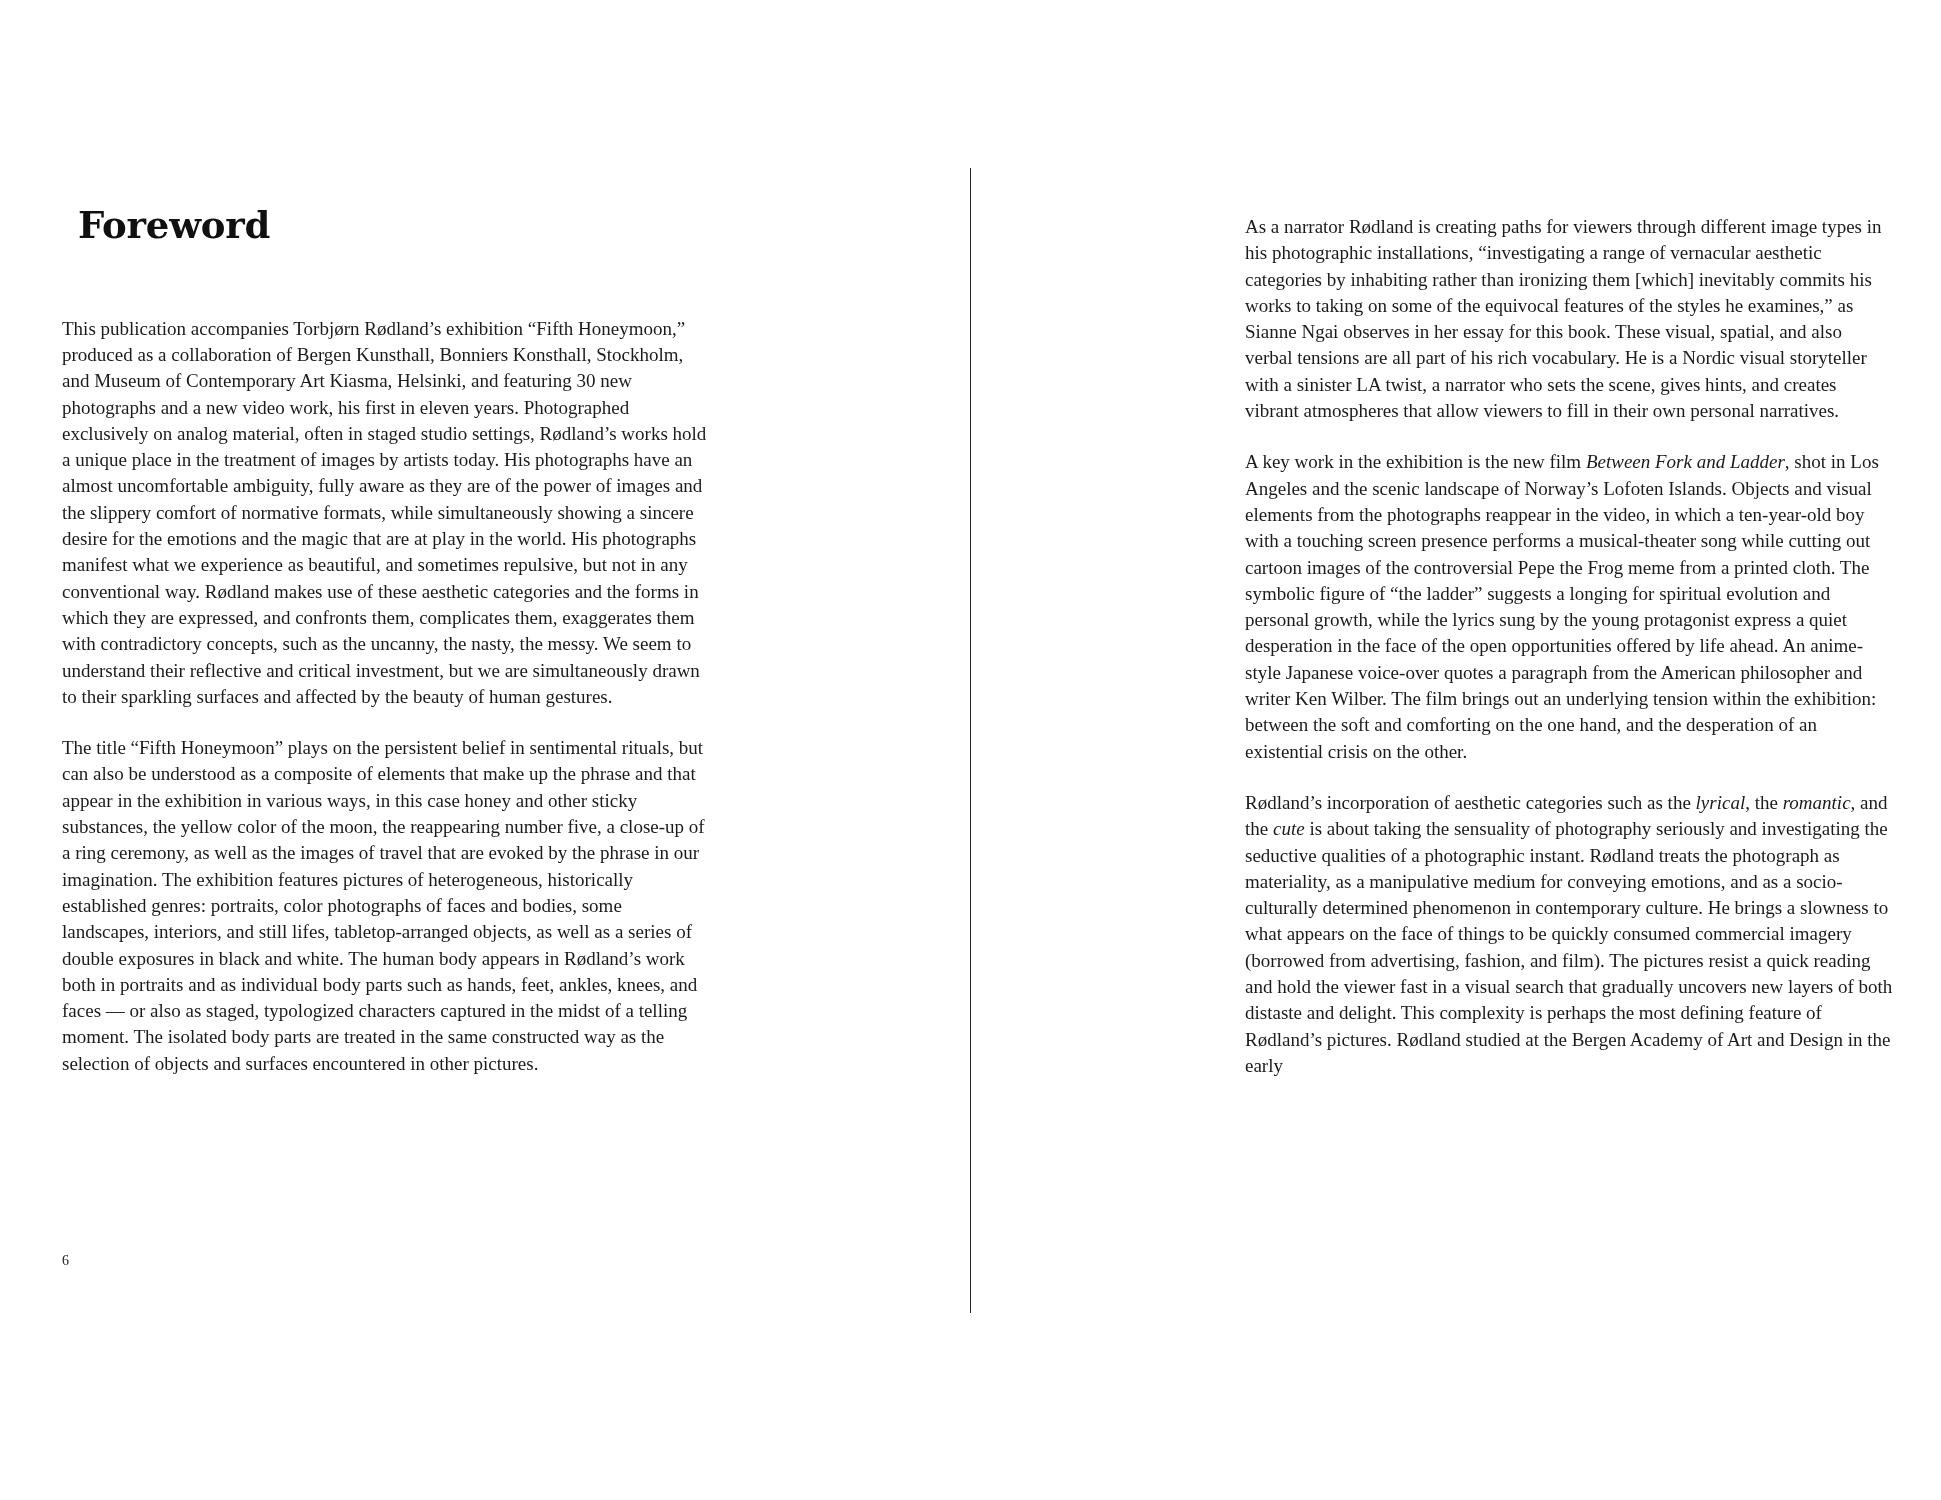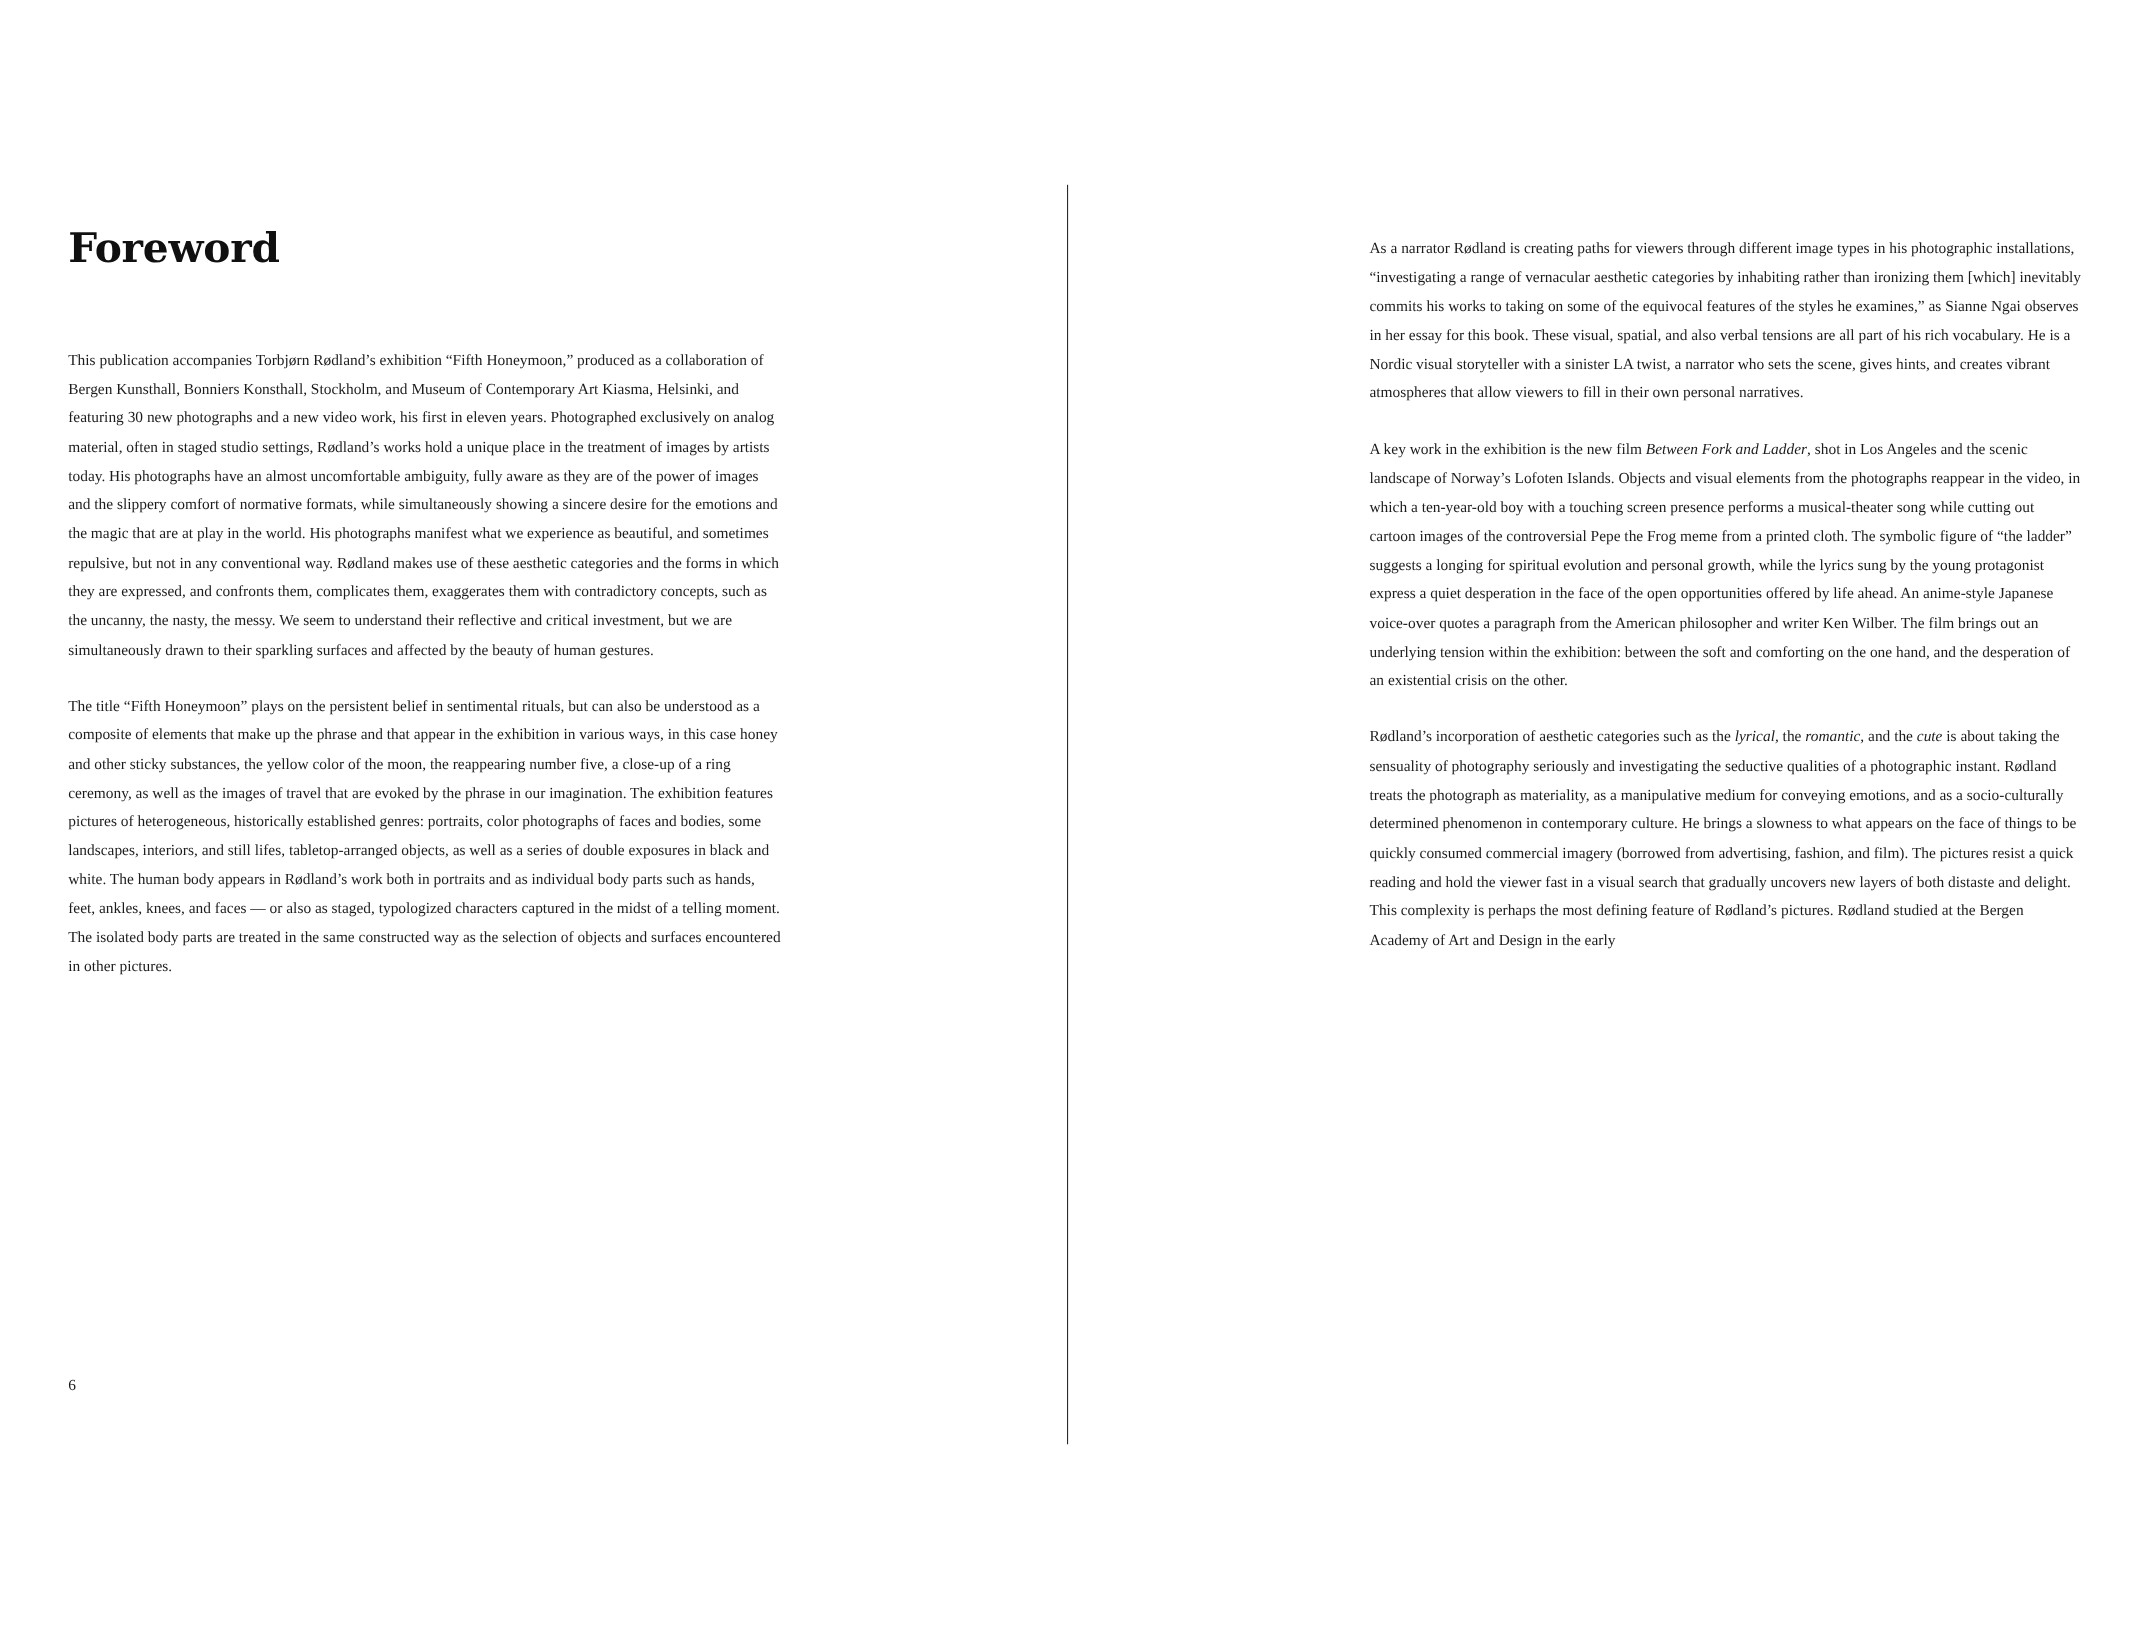--- a/index.html
+++ b/index.html
@@ -47,27 +47,27 @@
     width: 648px;
   }
   .page-left .col { left: 62px; top: 205px; }
   .page-right .col { left: 274px; top: 214px; }
 
   h1.foreword-title {
     font-family: "DejaVu Serif", serif;
     font-weight: 700;
     font-size: 37px;
     line-height: 1.1;
-    margin: 0 0 70px 0;
+    margin: 0 0 70px 16px;
     letter-spacing: -0.2px;
     color: #101010;
   }
   p.body-par {
     margin: 0 0 25px 0;
-    font-size: 14px;
+    font-size: 19px;
     line-height: 26.3px;
     text-align: left;
     color: #1b1b1b;
     -webkit-font-smoothing: antialiased;
   }
   p.body-par:last-child {
     margin-bottom: 16px;
   }
   em { }
 

